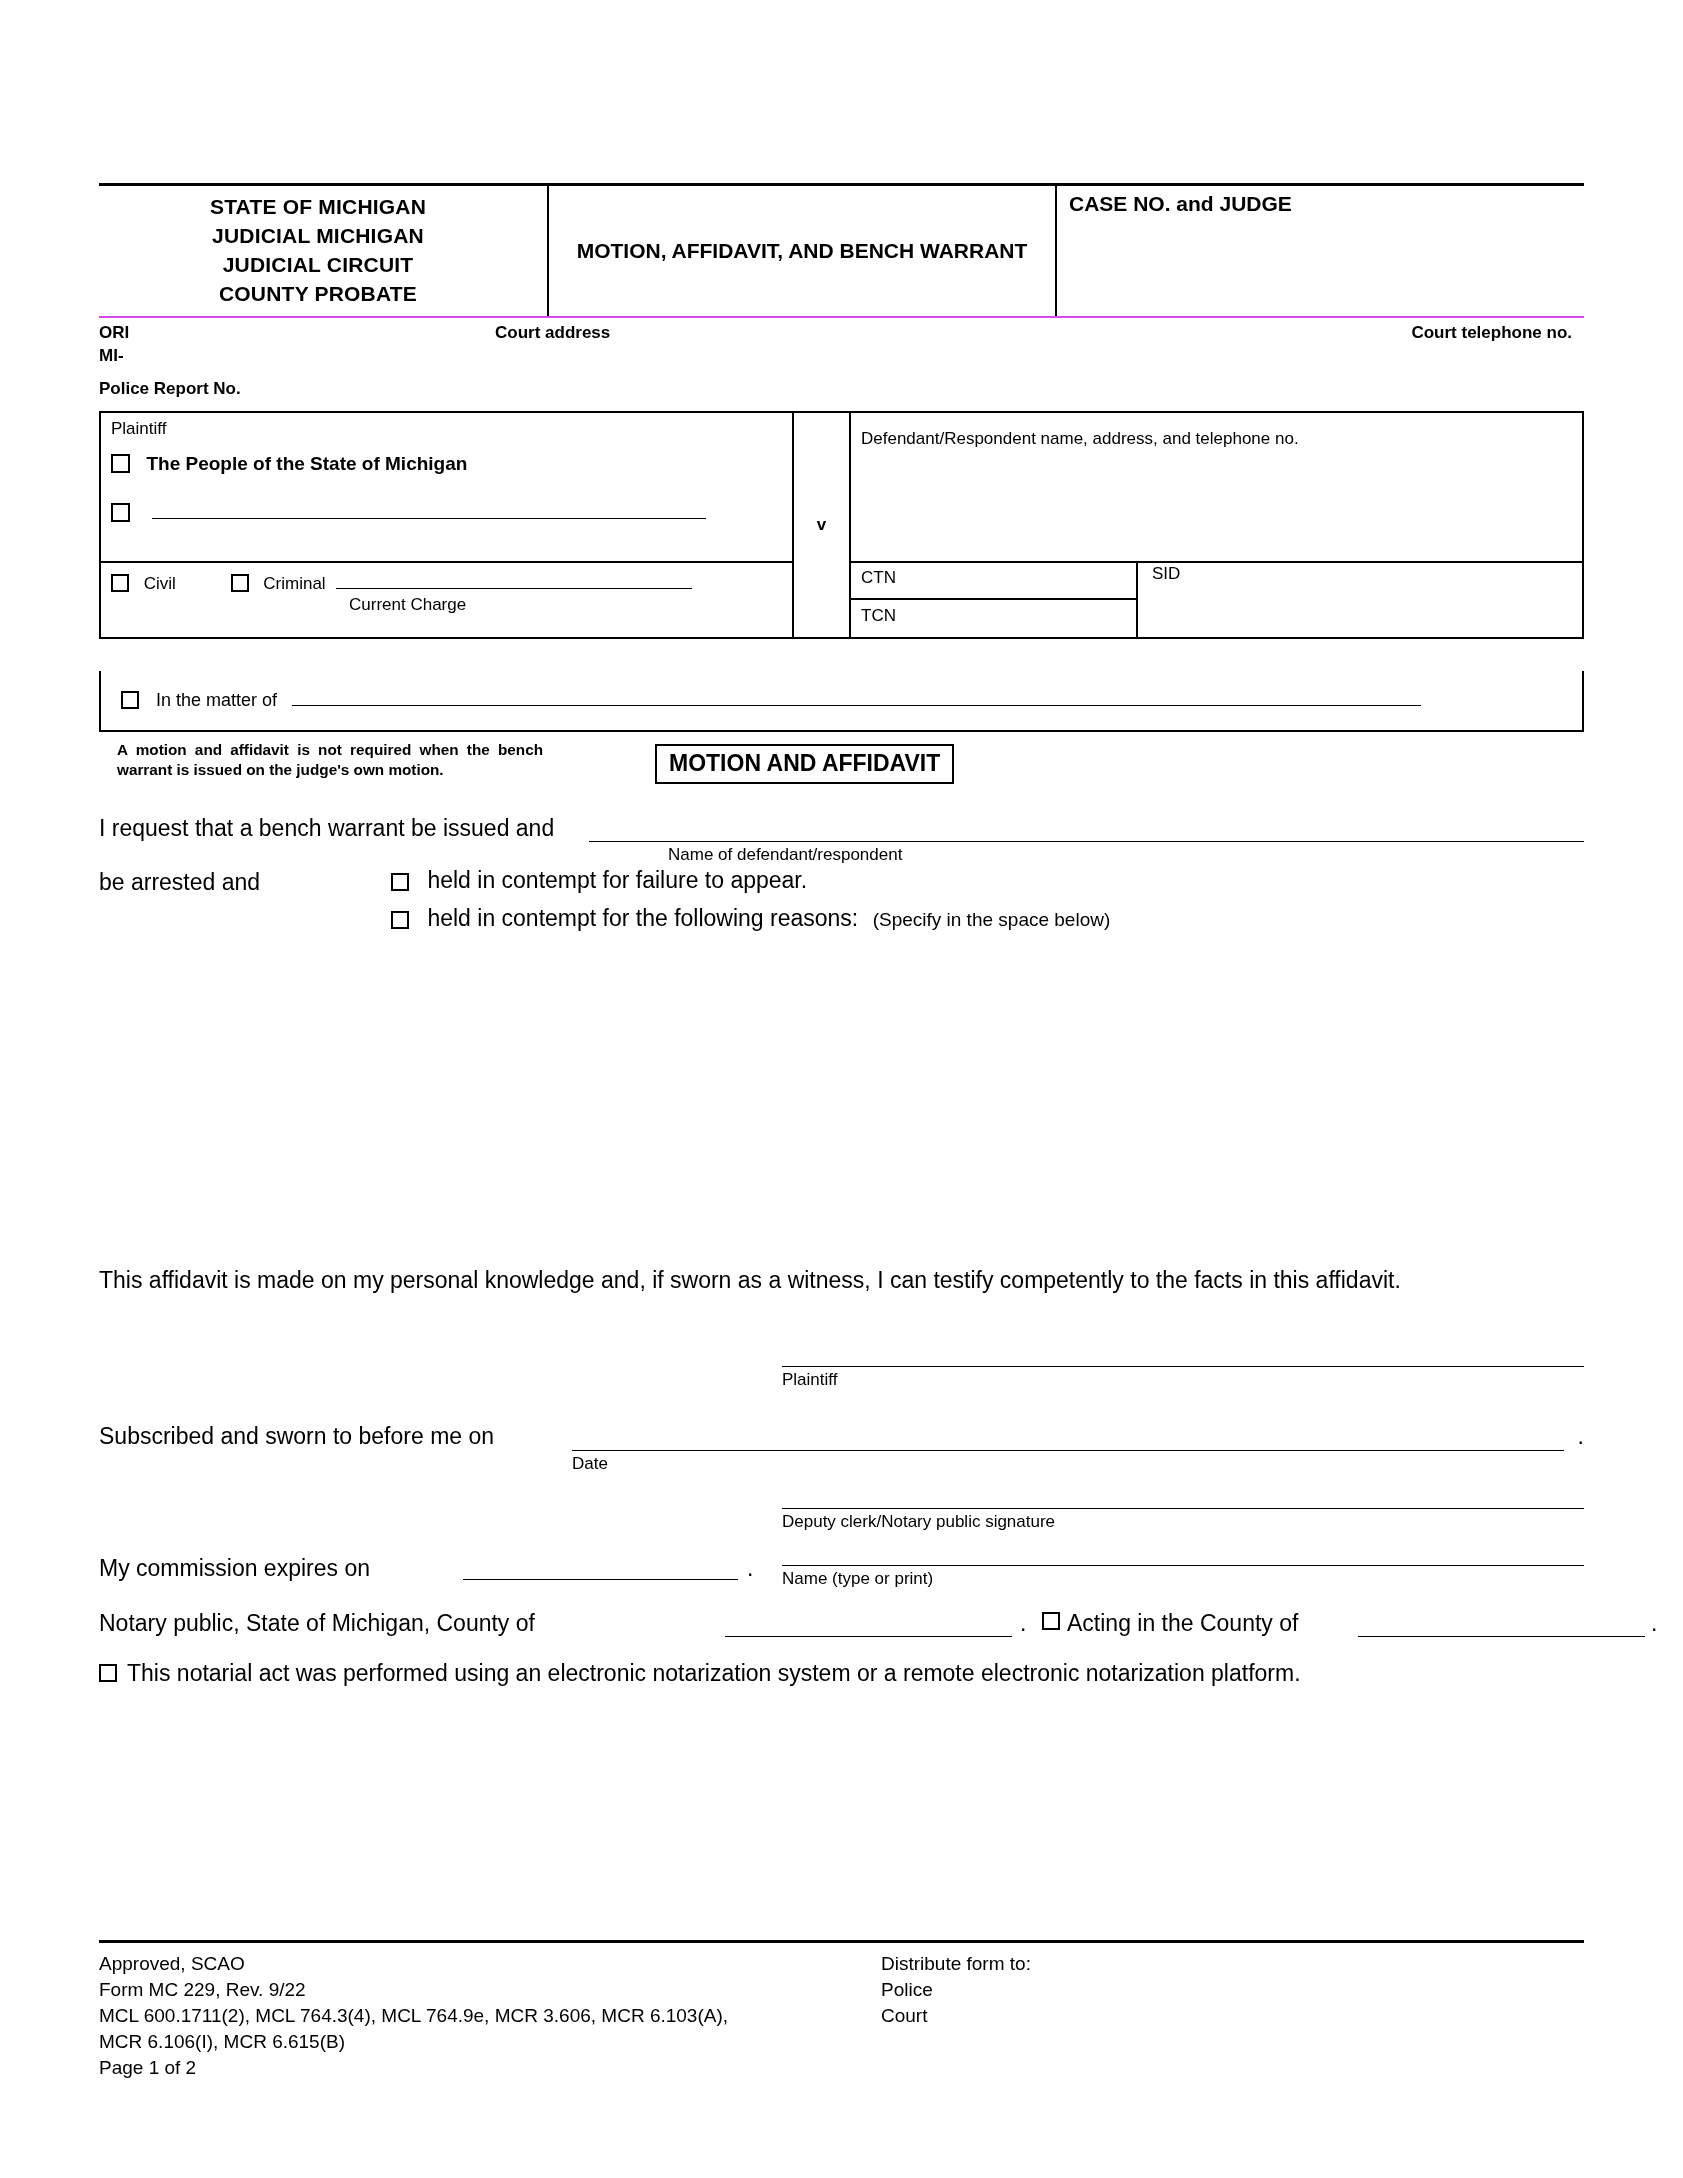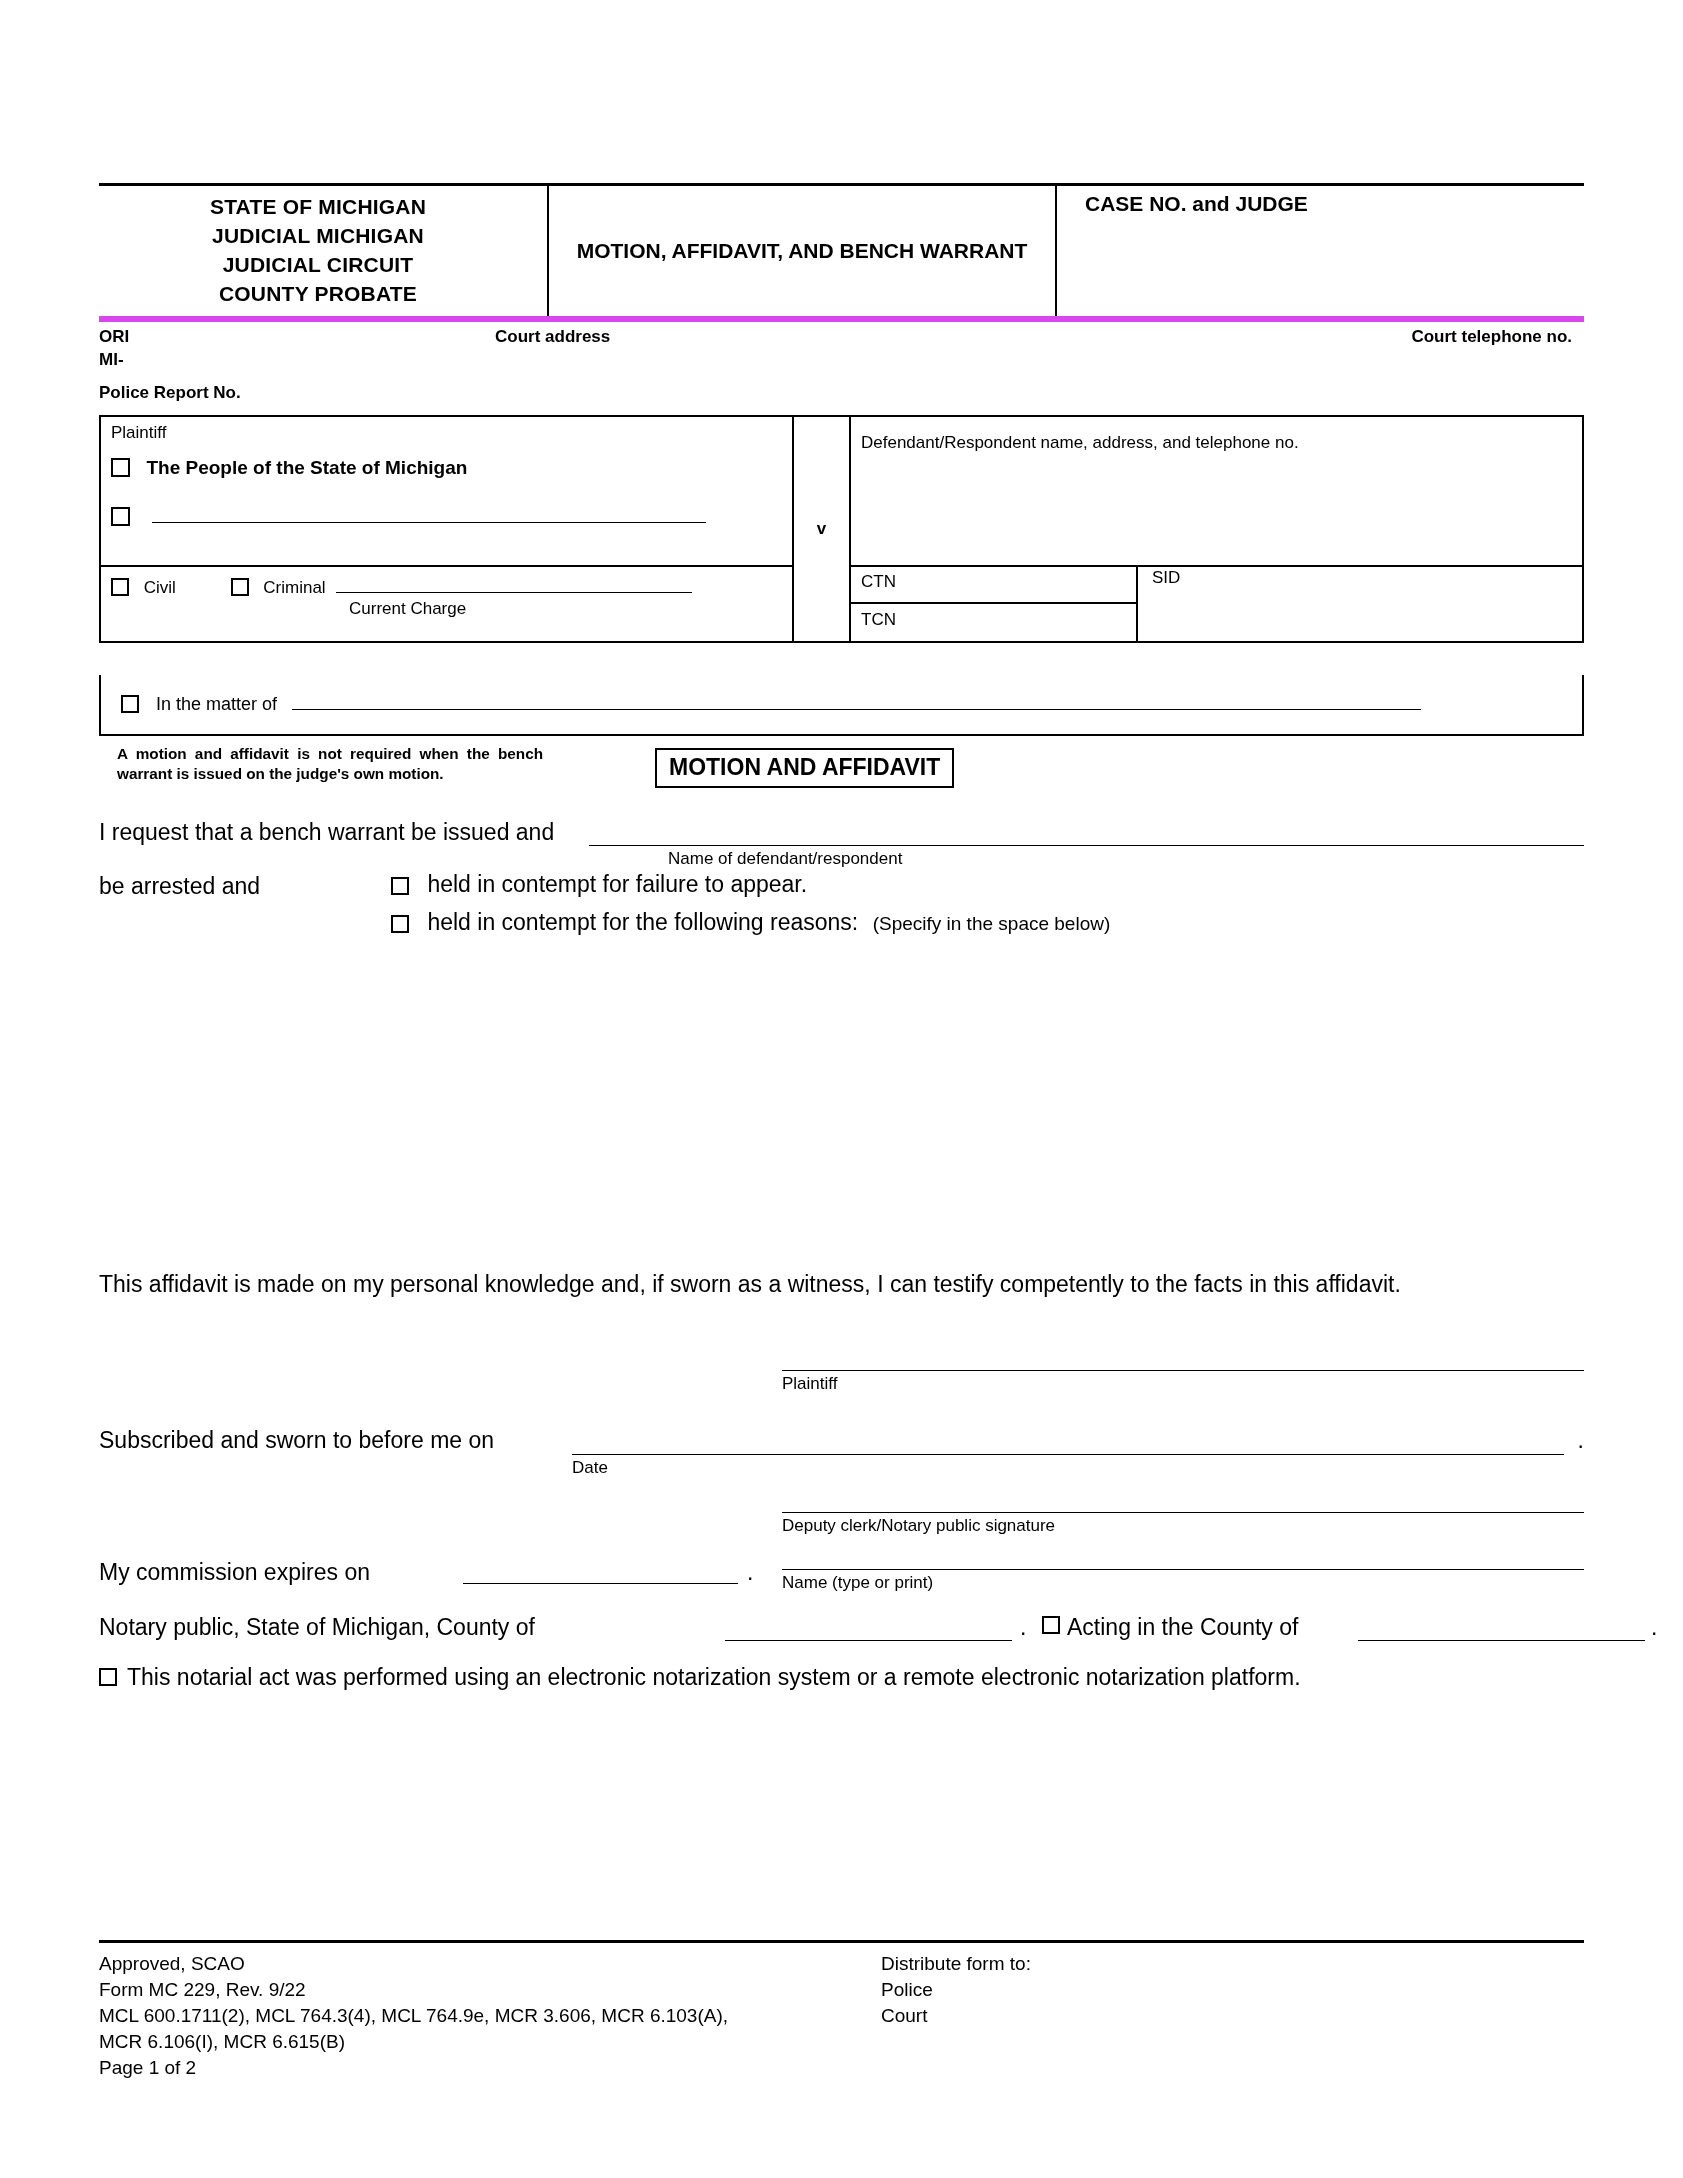--- a/index.html
+++ b/index.html
@@ -18,21 +18,21 @@
     position: absolute;
     left: 99px;
     top: 183px;
     width: 1485px;
   }
 
   
   .hdr {
     display: flex;
     border-top: 3px solid #000;
-    border-bottom: 6px solid #d946ef;
+    border-bottom: 2px solid #d946ef;
   }
   .hdr-left {
     width: 450px;
     border-right: 2px solid #000;
     padding: 6px 10px 8px 0;
     text-align: center;
     box-sizing: border-box;
   }
   .hdr-left div {
     font-weight: bold;
@@ -51,21 +51,21 @@
   }
   .hdr-mid div {
     font-weight: bold;
     font-size: 21px;
     line-height: 28px;
     text-align: center;
   }
   .hdr-right {
     flex: 1;
     box-sizing: border-box;
-    padding: 6px 0 0 28px;
+    padding: 6px 0 0 12px;
   }
   .hdr-right div {
     font-weight: bold;
     font-size: 21px;
   }
 
   
   .ori-row {
     position: relative;
     height: 34px;

